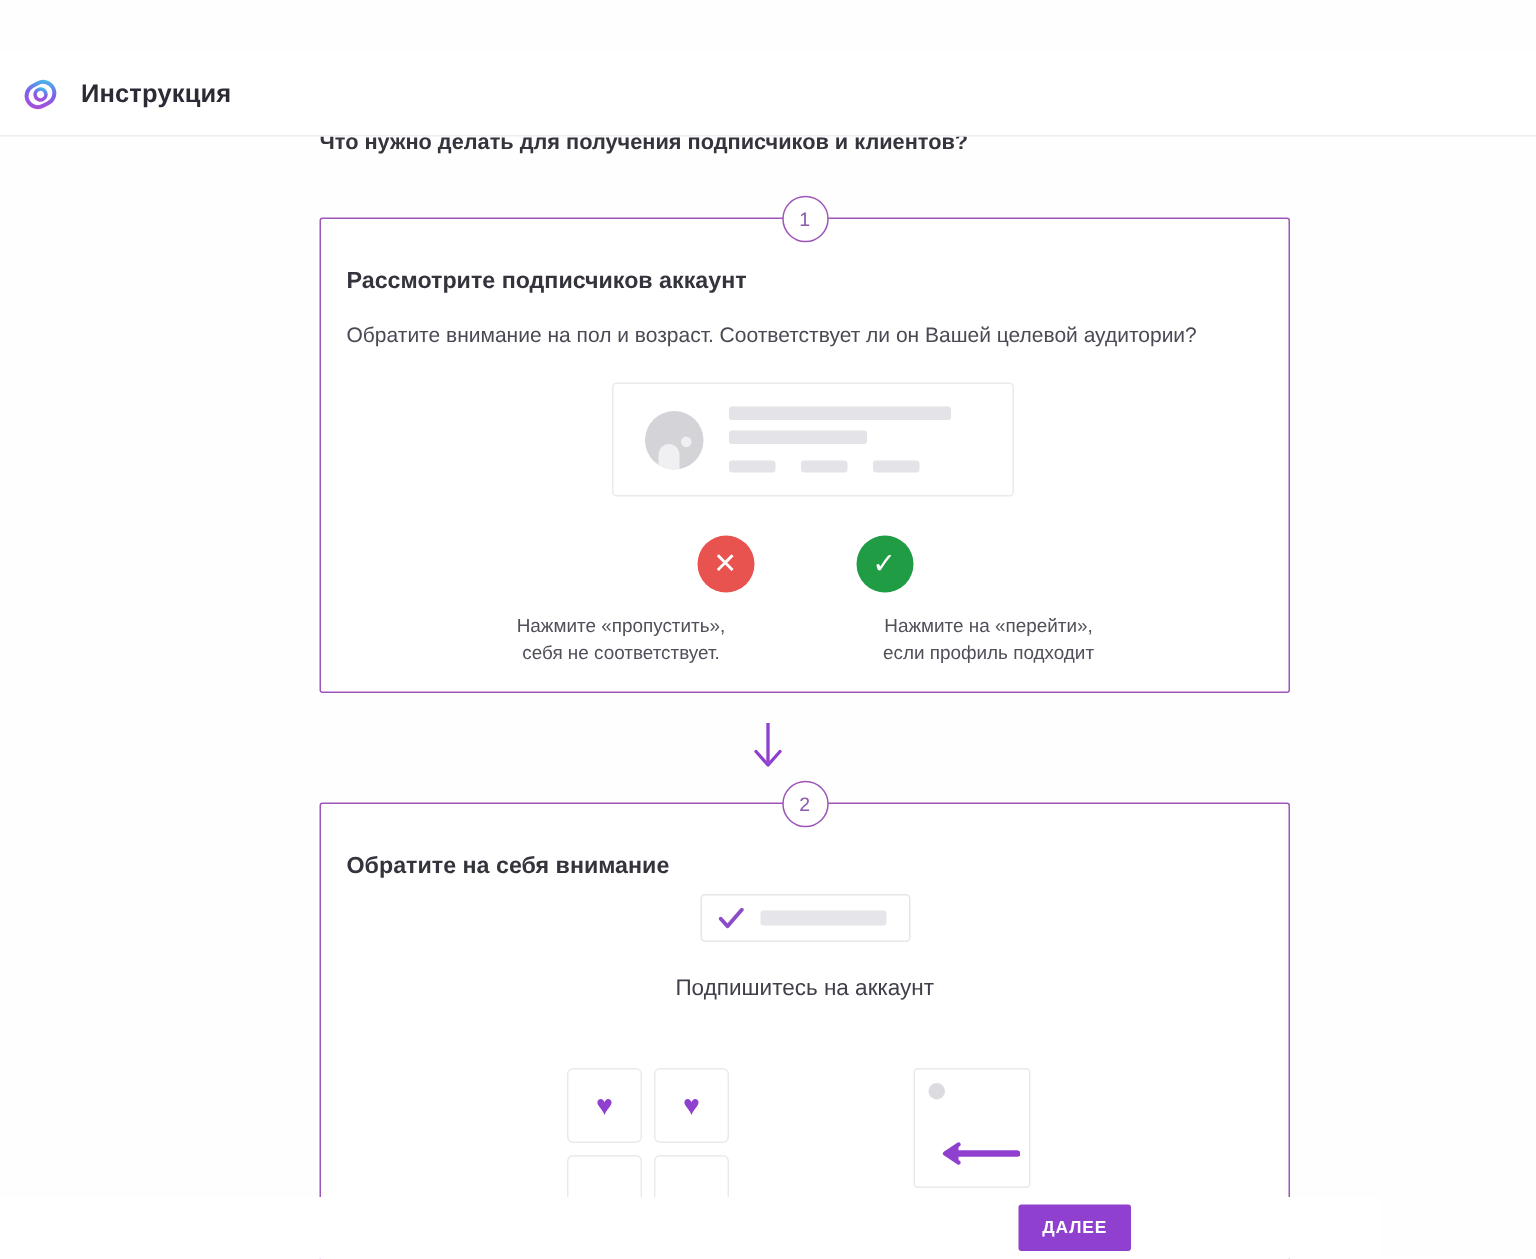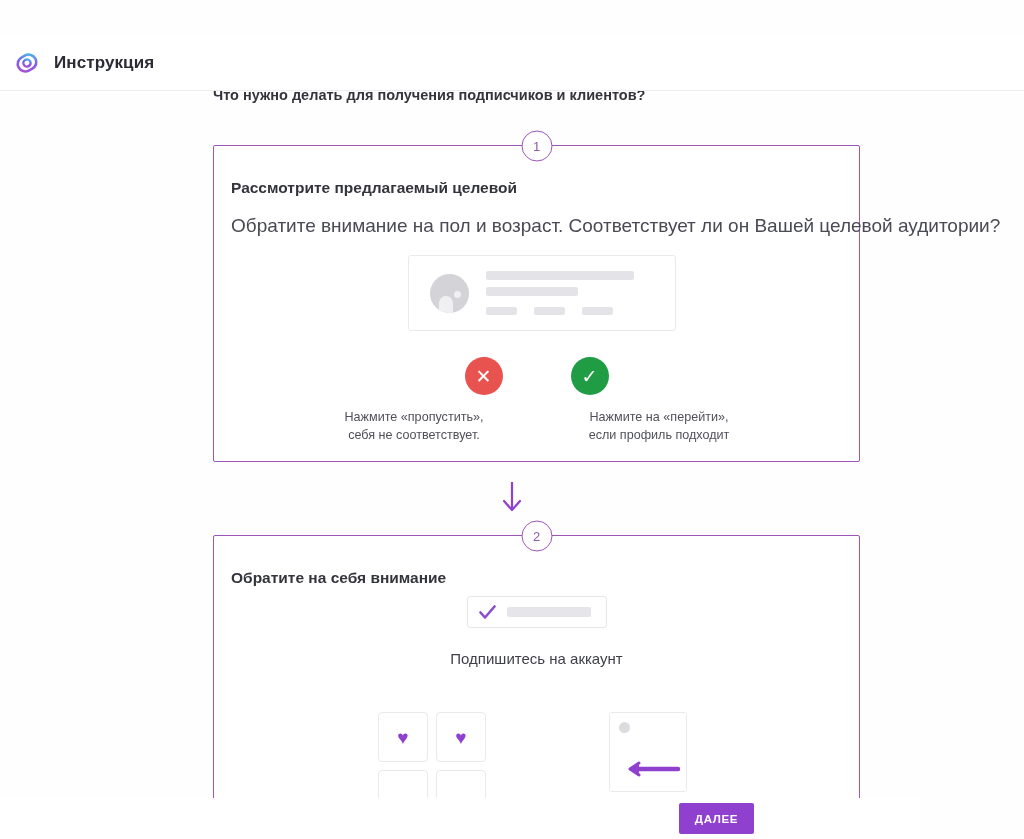--- a/index.html
+++ b/index.html
@@ -99,21 +99,21 @@
     left: 17px;
     top: 33px;
     font-size: 15.5px;
     font-weight: bold;
     color: #34343d;
   }
   .step-subtitle {
     position: absolute;
     left: 17px;
     top: 69px;
-    font-size: 19px;
+    font-size: 14px;
     color: #4a4a55;
     white-space: nowrap;
   }
 
   
   .profile-skeleton {
     position: absolute;
     left: 194px;
     top: 109px;
     width: 268px;
@@ -330,21 +330,21 @@
     <span class="header-title">Инструкция</span>
   </div>
 
   <div class="content">
 
     <div class="page-title">Что нужно делать для получения подписчиков и клиентов?</div>
 
     <div class="step-card" id="step-1">
       <div class="step-badge">1</div>
 
-      <div class="step-heading">Рассмотрите предлагаемый целевой</div>
+      <div class="step-heading">Рассмотрите подписчиков аккаунт</div>
       <div class="step-subtitle">Обратите внимание на пол и возраст. Соответствует ли он Вашей целевой аудитории?</div>
 
       <div class="profile-skeleton">
         <div class="sk-avatar"></div>
         <div class="sk-lines">
           <div class="sk-bar long"></div>
           <div class="sk-bar mid"></div>
           <div class="sk-row">
             <div class="sk-bar small"></div>
             <div class="sk-bar small"></div>

